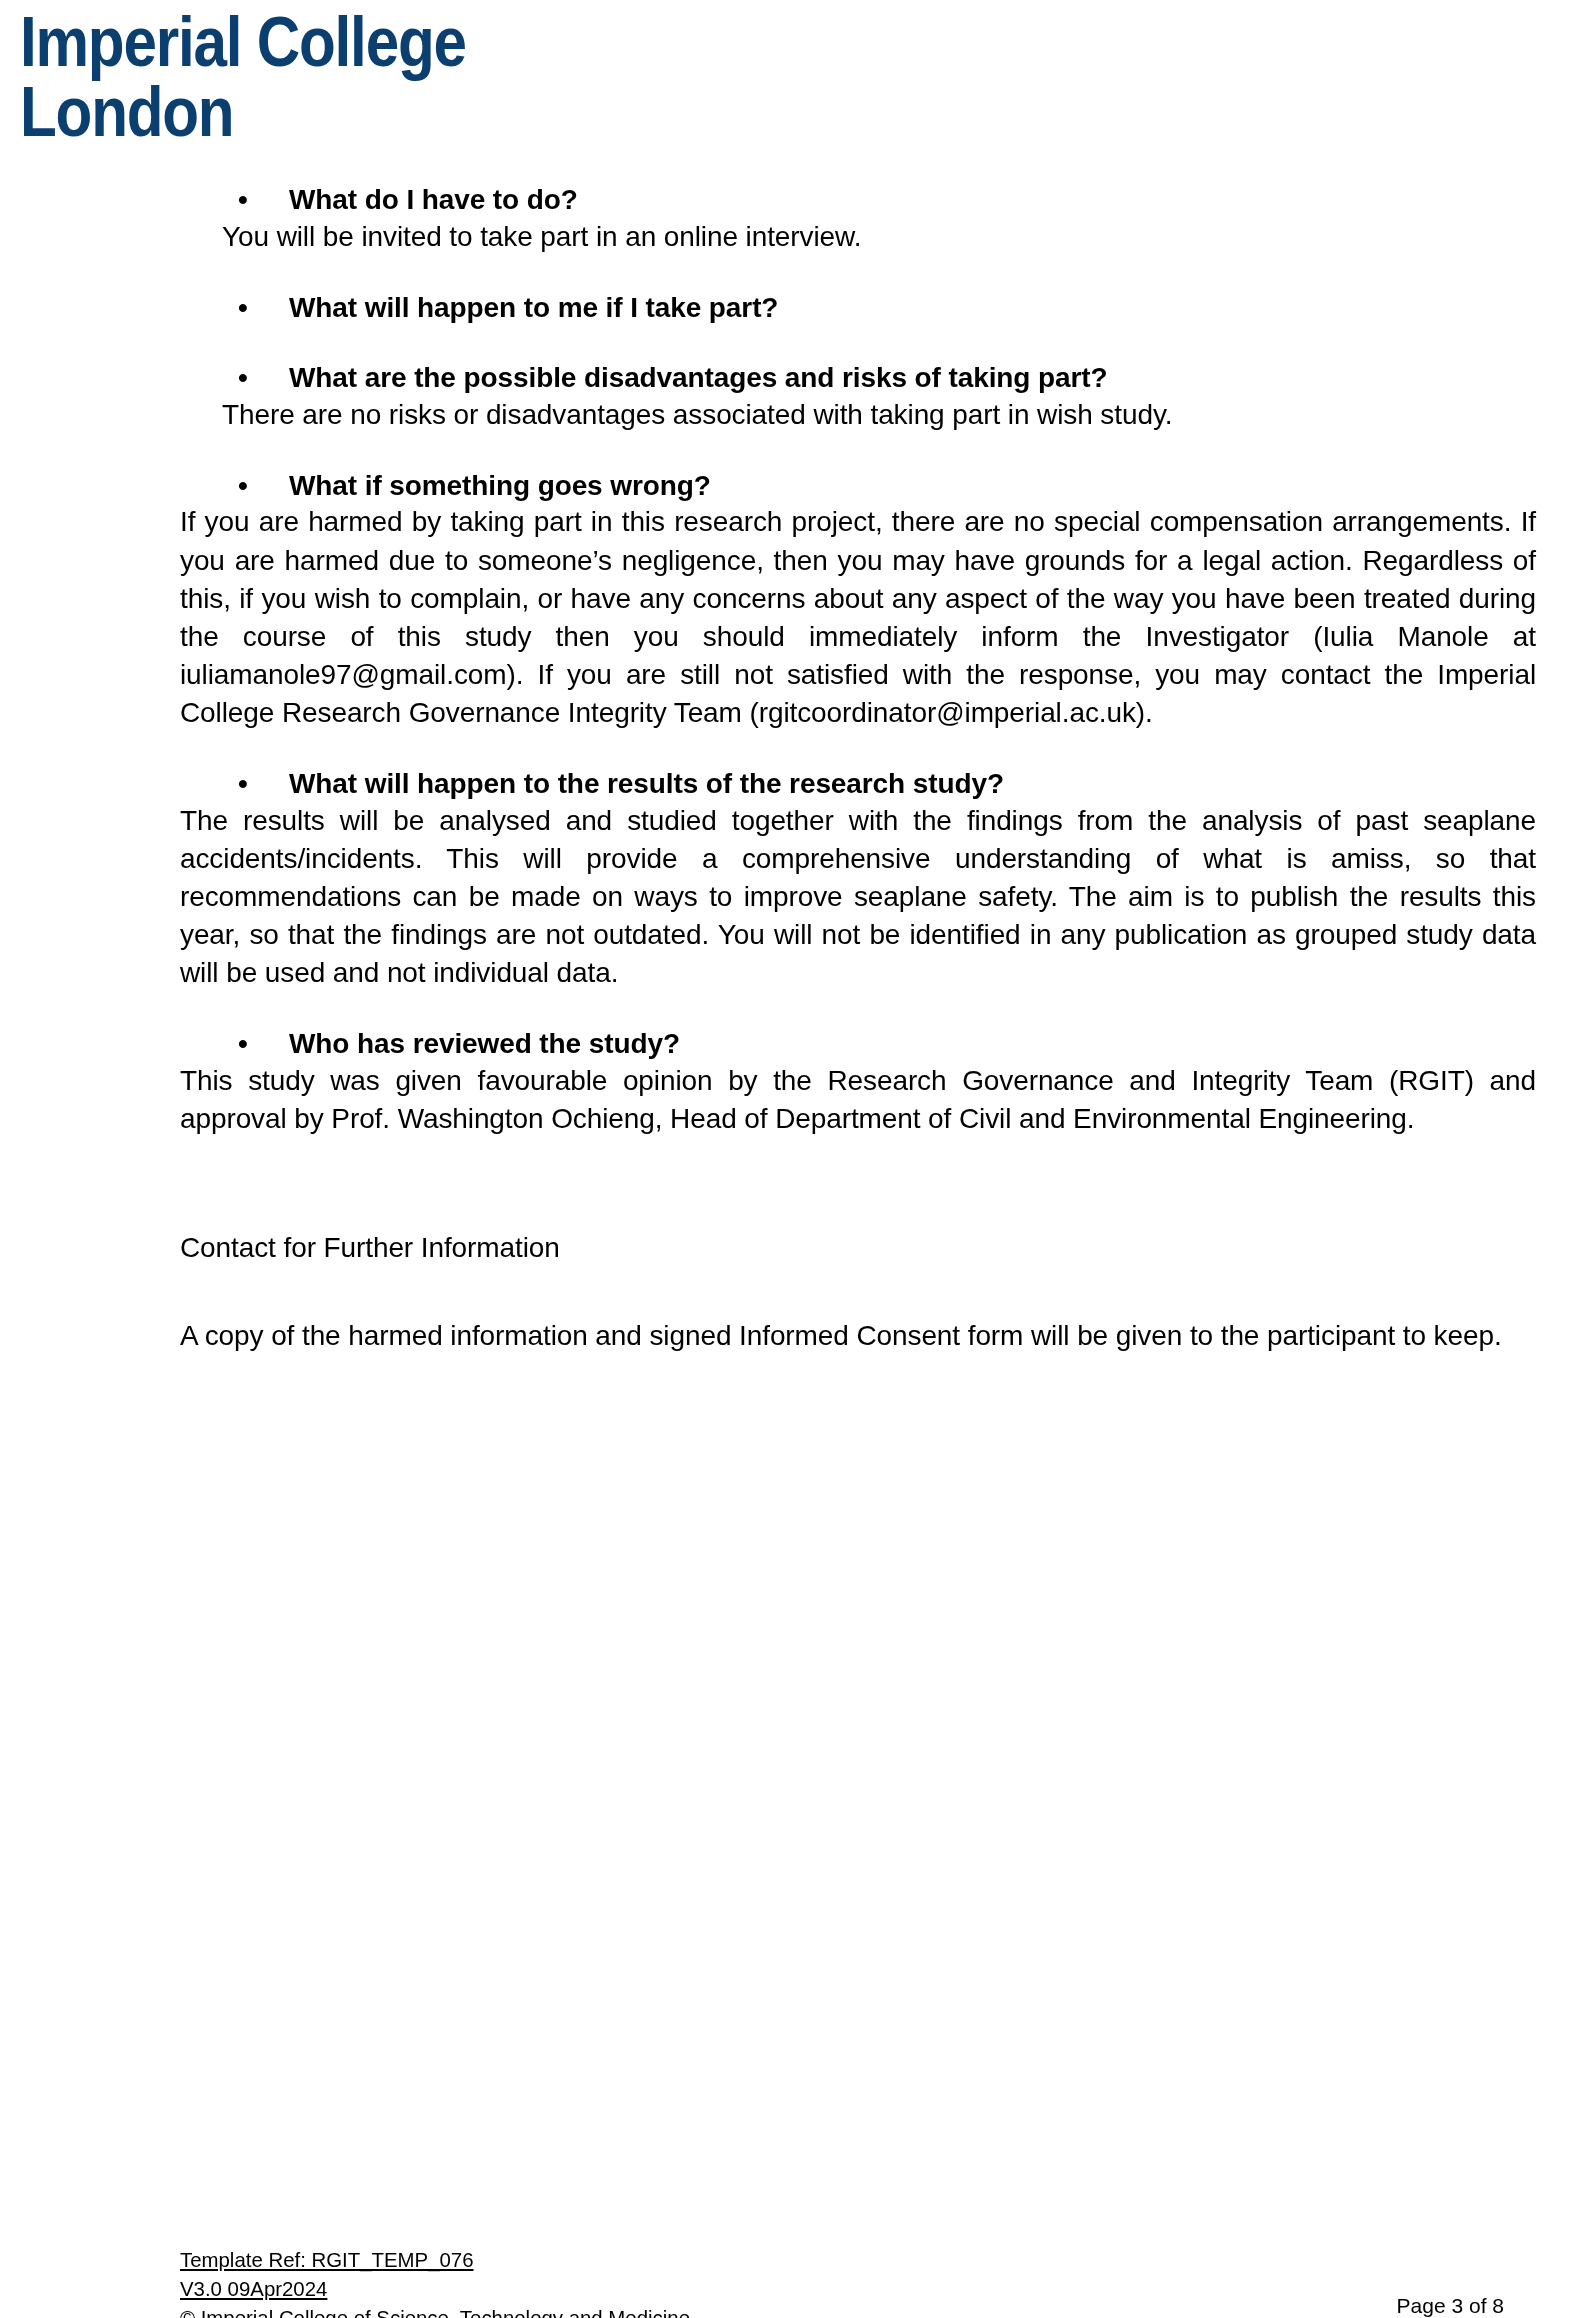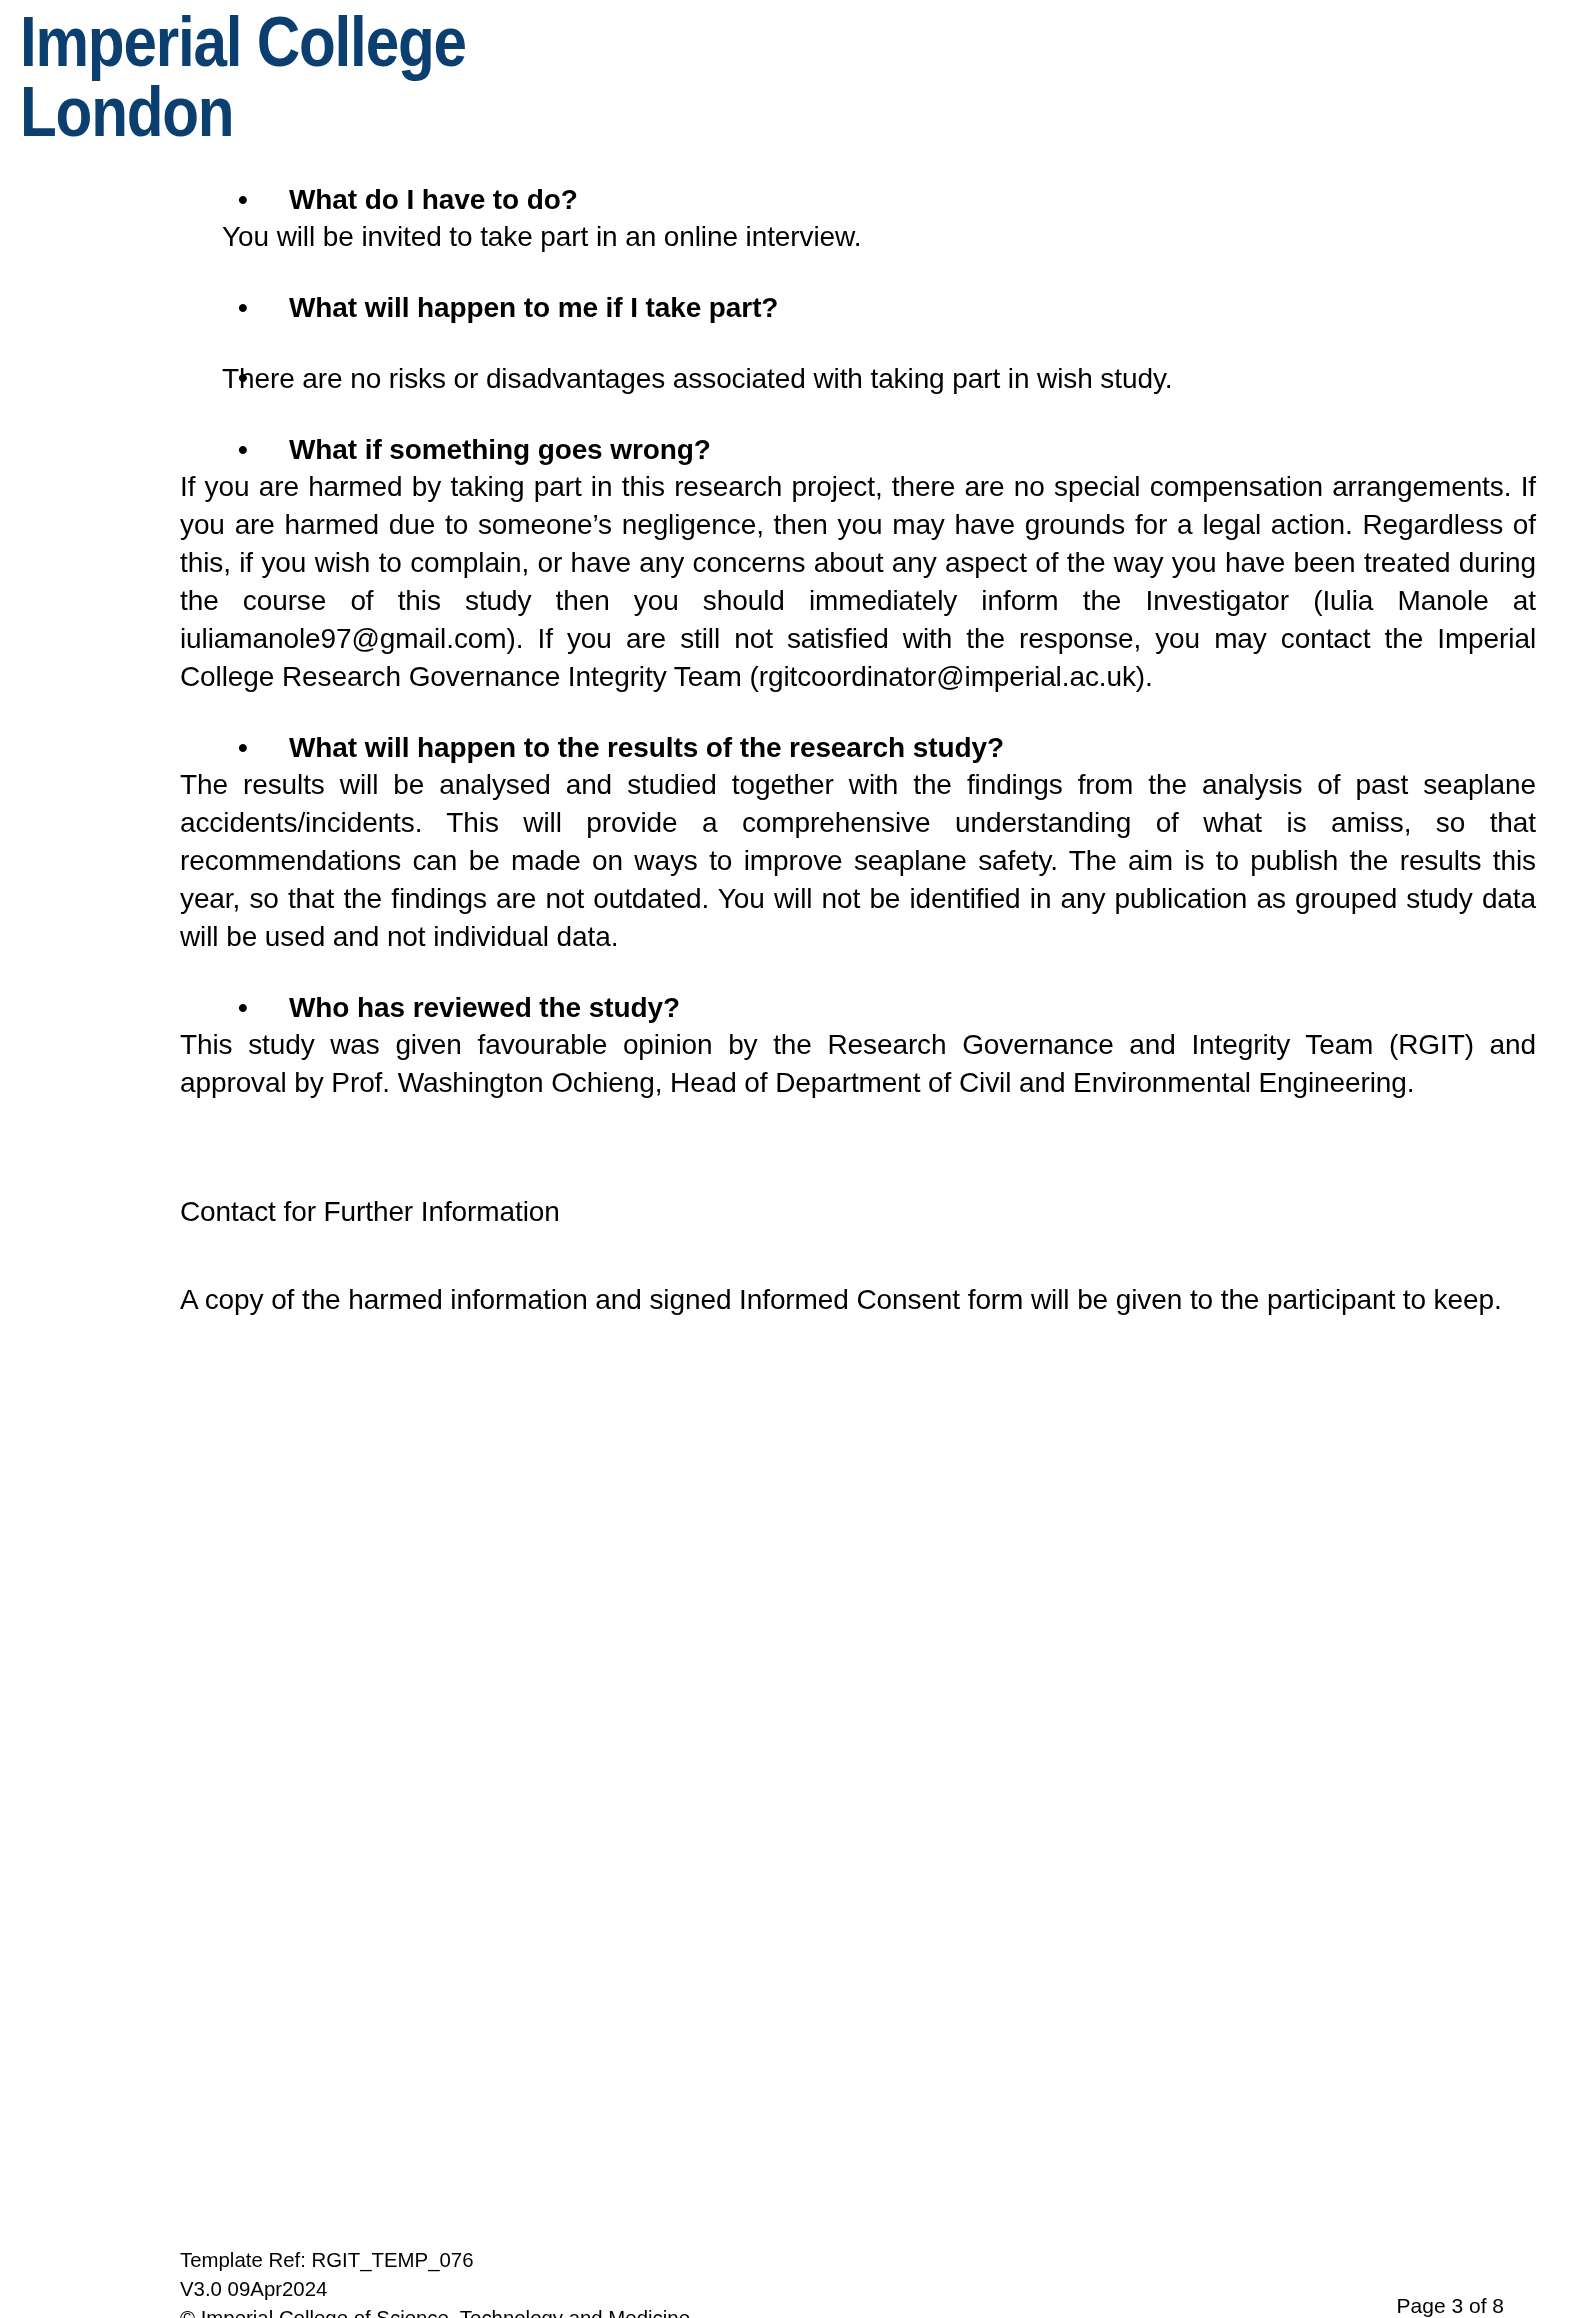--- a/index.html
+++ b/index.html
@@ -90,20 +90,21 @@
     position: absolute;
     left: 180px;
     top: 2246px;
     width: 1356px;
     font-size: 20.4px;
     line-height: 1.42;
   }
   .footer-row {
     position: relative;
     display: block;
+    text-decoration: underline;
   }
   .footer-page {
     position: absolute;
     right: 32px;
     top: 16px;
     font-size: 21px;
   }
 </style>
 </head>
 <body>
@@ -127,20 +128,21 @@
 
     <div class="bullet-heading">
       <span class="bullet-dot">•</span>
       <span>What will happen to me if I take part?</span>
     </div>
 
     <div class="gap-md"></div>
 
     <div class="bullet-heading">
       <span class="bullet-dot">•</span>
+      <span>What are the possible disadvantages and risks of taking part?</span>
     </div>
     <div class="para nojustify">There are no risks or disadvantages associated with taking part in wish study.</div>
 
     <div class="gap-md"></div>
 
     <div class="bullet-heading">
       <span class="bullet-dot">•</span>
       <span>What if something goes wrong?</span>
     </div>
     <div class="para">If you are harmed by taking part in this research project, there are no special compensation arrangements.  If you are harmed due to someone’s negligence, then you may have grounds for a legal action.  Regardless of this, if you wish to complain, or have any concerns about any aspect of the way you have been treated during the course of this study then you should immediately inform the Investigator (Iulia Manole at iuliamanole97@gmail.com).  If you are still not satisfied with the response, you may contact the Imperial College Research Governance Integrity Team (rgitcoordinator@imperial.ac.uk).</div>

